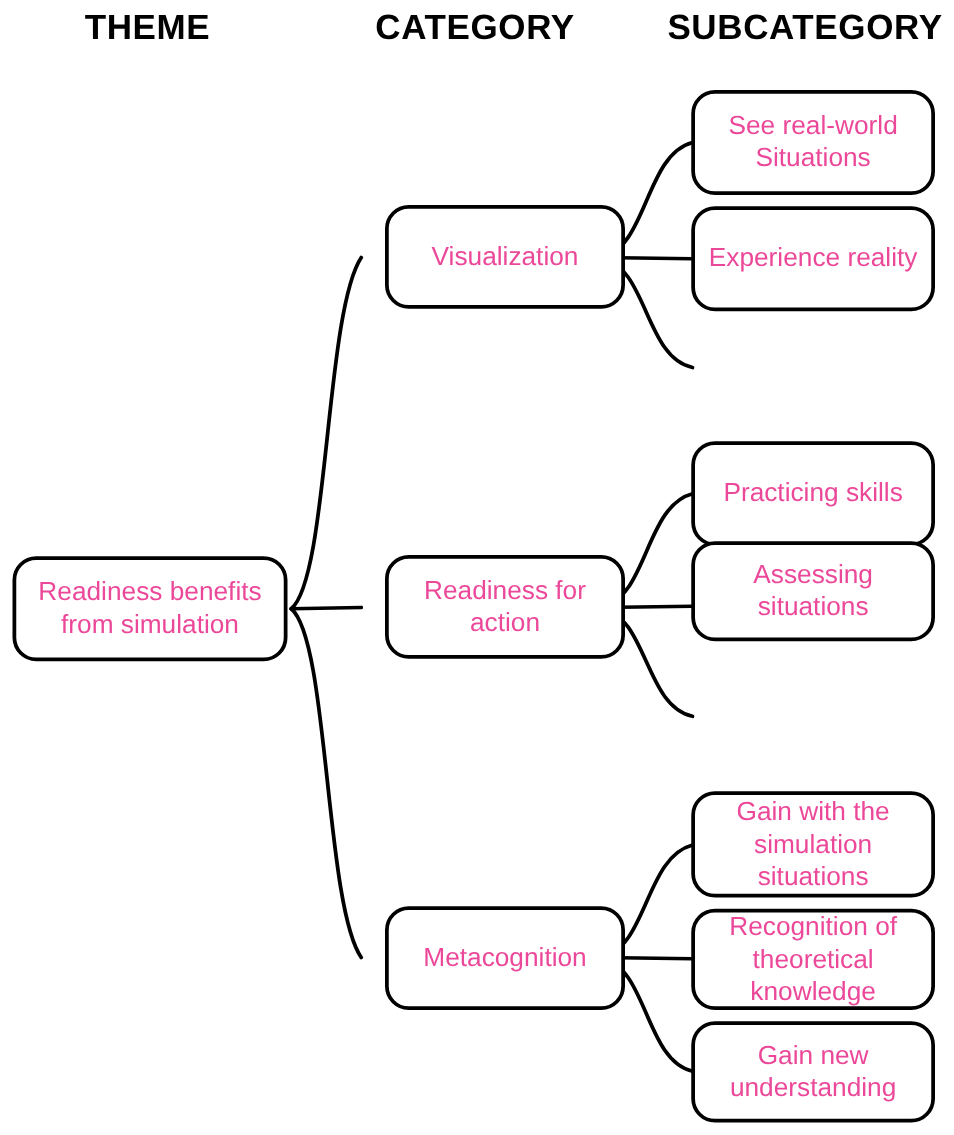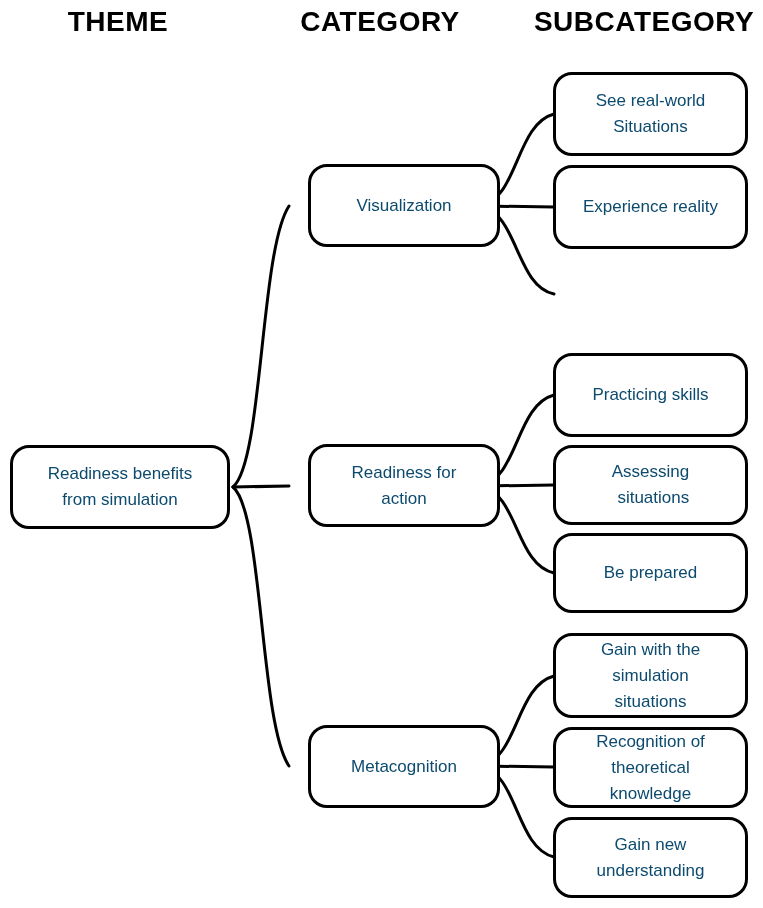--- a/index.html
+++ b/index.html
@@ -53,43 +53,43 @@
     background: #ffffff;
     border: 3px solid #000000;
     border-radius: 19px;
     display: flex;
     align-items: center;
     justify-content: center;
     text-align: center;
     z-index: 1;
   }
   .node-label {
-    font-size: 17px;
+    font-size: 21px;
     line-height: 26px;
-    color: #0c4a6e;
+    color: #ec4899;
     white-space: pre-line;
     padding: 0 2px;
   }
 
   
   #node-theme { left: 10px; top: 445px; width: 220px; height: 84px; }
 
   
   .cat { left: 288px; width: 192px; height: 83px; margin-left: 20px; }
   #node-cat-0 { top: 164px; }
   #node-cat-1 { top: 444px; }
   #node-cat-2 { top: 725px; }
 
   
   .sub { left: 553px; width: 195px; }
   #node-sub-0-0 { top: 72px;  height: 84px; }
   #node-sub-0-1 { top: 165px; height: 84px; }
   #node-sub-0-2 { top: 252px; height: 84px; }
   #node-sub-1-0 { top: 353px; height: 84px; }
-  #node-sub-1-1 { top: 445px; height: 80px; text-align: right; }
+  #node-sub-1-1 { top: 433px; height: 80px; }
   #node-sub-1-2 { top: 533px; height: 80px; }
   #node-sub-2-0 { top: 633px; height: 85px; }
   #node-sub-2-1 { top: 727px; height: 81px; }
   #node-sub-2-2 { top: 817px; height: 81px; }
 </style>
 </head>
 <body>
 
 <div id="canvas">
 
@@ -140,23 +140,20 @@
     <span class="node-label">Experience reality</span>
   </div>
 
   <div class="node sub" id="node-sub-1-0">
     <span class="node-label">Practicing skills</span>
   </div>
   <div class="node sub" id="node-sub-1-1">
     <span class="node-label">Assessing
 situations</span>
   </div>
-  <div class="node sub" id="node-sub-1-2">
-    <span class="node-label">Be prepared</span>
-  </div>
 
   <div class="node sub" id="node-sub-2-0">
     <span class="node-label">Gain with the
 simulation
 situations</span>
   </div>
   <div class="node sub" id="node-sub-2-1">
     <span class="node-label">Recognition of
 theoretical
 knowledge</span>

